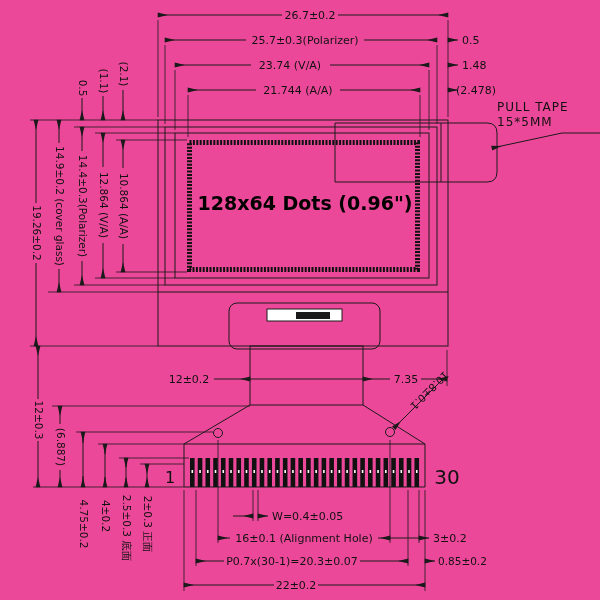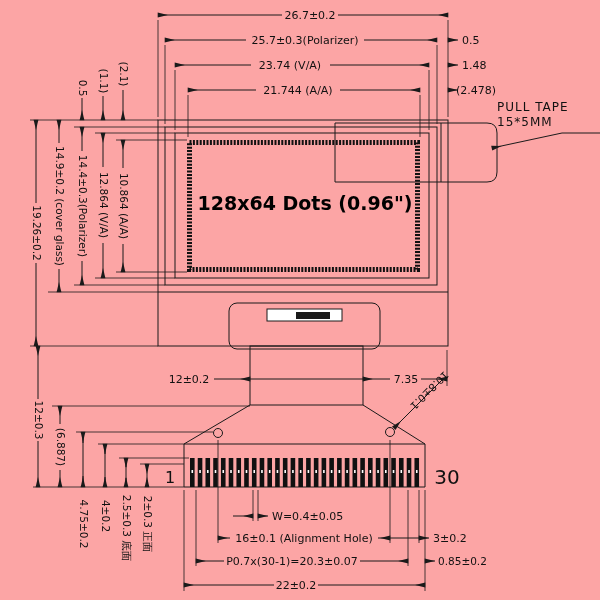--- a/index.html
+++ b/index.html
@@ -1,16 +1,16 @@
 <!DOCTYPE html>
 <html><head>
 <meta charset="utf-8">
 <style>
   html,body{margin:0;padding:0;background:#fff;}
-  .stage{position:relative;width:600px;height:600px;background:#fca5a5;overflow:hidden;
+  .stage{position:relative;width:600px;height:600px;background:#ec4899;overflow:hidden;
          font-family:"DejaVu Sans", sans-serif;}
   svg{position:absolute;left:0;top:0;}
   .ln{stroke:#1a1a1a;stroke-width:1;fill:none;}
   .thin{stroke:#1a1a1a;stroke-width:0.8;fill:none;}
   .dim{font-size:11px;fill:#111;}
   .dimS{font-size:10.5px;fill:#111;}
   .mid{text-anchor:middle;dominant-baseline:middle;}
   .start{text-anchor:start;dominant-baseline:middle;}
   .lbl-display{font-size:19px;font-weight:bold;fill:#000;text-anchor:middle;}
   .lbl-tape{font-size:12px;fill:#111;letter-spacing:1px;}

